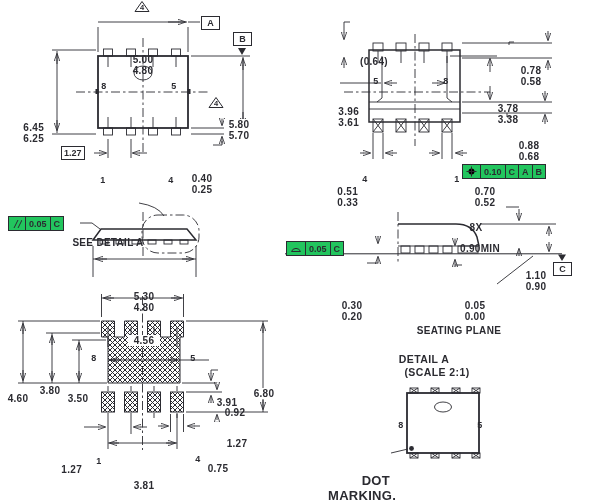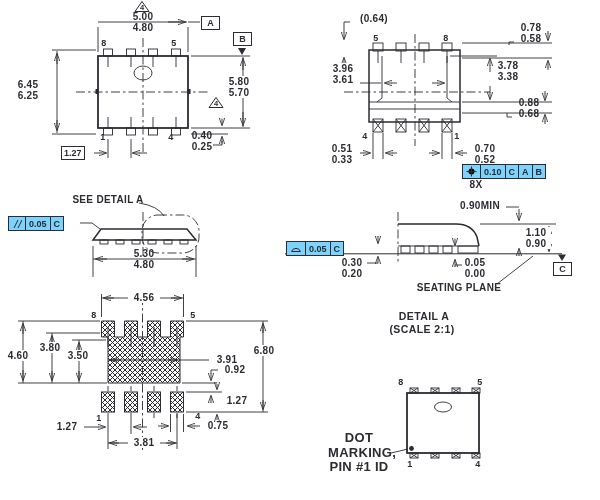--- a/index.html
+++ b/index.html
@@ -9,30 +9,30 @@
   svg line,svg path,svg rect,svg ellipse,svg polyline,svg polygon{stroke:#2b2b31;fill:none;stroke-width:1;}
   svg .s2{stroke-width:1.8}
   svg .s15{stroke-width:1.5}
   svg .thin{stroke-width:0.9}
   svg .cl{stroke-width:0.9;stroke-dasharray:9 3 2.5 3}
   svg .fill{fill:#2b2b31;stroke:none}
   svg .hx{fill:url(#hx)}
   svg .ae{marker-end:url(#ah)}
   svg text{fill:#2b2b31;stroke:none;font:bold 7.5px "Liberation Sans",sans-serif;}
   .lb{position:absolute;font:bold 10px/1.12 "Liberation Sans",sans-serif;letter-spacing:.3px;
-      white-space:pre-line;text-align:center;}
-  .lt{text-align:center}.rt{}
+      white-space:pre-line;text-align:center;margin-top:43px;}
+  .lt{text-align:center}.rt{text-align:right}
   .wbg{background:#fff;padding:0 1px;}
   .pin{font-size:9px;width:10px;}
   .note{font:15px/1.25 "Liberation Sans",sans-serif;letter-spacing:.2px;font-weight:400;white-space:pre-line;}
   .cap{font-size:10.5px;letter-spacing:.4px;}
   .datum{position:absolute;display:inline-flex;align-items:center;justify-content:center;
          border:1.2px solid #2b2b31;background:#fff;min-width:13px;height:12px;
          font:bold 9px "Liberation Sans",sans-serif;padding:0 2px;}
-  .fcf{position:absolute;display:flex;border:1.2px solid #2b2b31;background:#7dd3fc;height:13px;}
+  .fcf{position:absolute;display:flex;border:1.2px solid #2b2b31;background:#22c55e;height:13px;}
   .fcf .cell{display:flex;align-items:center;justify-content:center;padding:0 3px;
              border-left:1.2px solid #2b2b31;font:bold 9px "Liberation Sans",sans-serif;}
   .fcf .cell:first-child{border-left:none;}
   .flag{position:absolute;}
   .mk{font:bold 10px/1.14 "Liberation Sans",sans-serif;letter-spacing:.8px;}
   .ul{text-decoration:underline;}
 </style>
 </head>
 <body>
 
@@ -381,21 +381,21 @@
   <span class="cell">0.05</span>
   <span class="cell">C</span>
 </div>
 <div class="lb" style="left:338px;top:257px;width:28px">0.30
 0.20</div>
 <div class="lb" style="left:461px;top:257px;width:28px">0.05
 0.00</div>
 <div class="lb lt" style="left:404px;top:282px;width:110px">SEATING PLANE</div>
 <div class="datum" style="left:553px;top:262px">C</div>
 <div class="lb cap" style="left:378px;top:311px;width:92px">DETAIL A</div>
-<div class="lb cap" style="left:376px;top:324px;width:92px">(SCALE 2:1)</div>
+<div class="lb cap" style="left:391px;top:324px;width:92px">(SCALE 2:1)</div>
 
 <div class="lb wbg" style="left:128px;top:292px;width:30px">4.56</div>
 <div class="lb pin" style="left:89px;top:310px">8</div>
 <div class="lb pin" style="left:188px;top:310px">5</div>
 <div class="lb pin" style="left:94px;top:413px">1</div>
 <div class="lb pin" style="left:193px;top:411px">4</div>
 <div class="lb wbg" style="left:3px;top:350px;width:28px">4.60</div>
 <div class="lb wbg" style="left:35px;top:342px;width:28px">3.80</div>
 <div class="lb wbg" style="left:63px;top:350px;width:28px">3.50</div>
 <div class="lb lt" style="left:212px;top:354px;width:30px">3.91</div>

